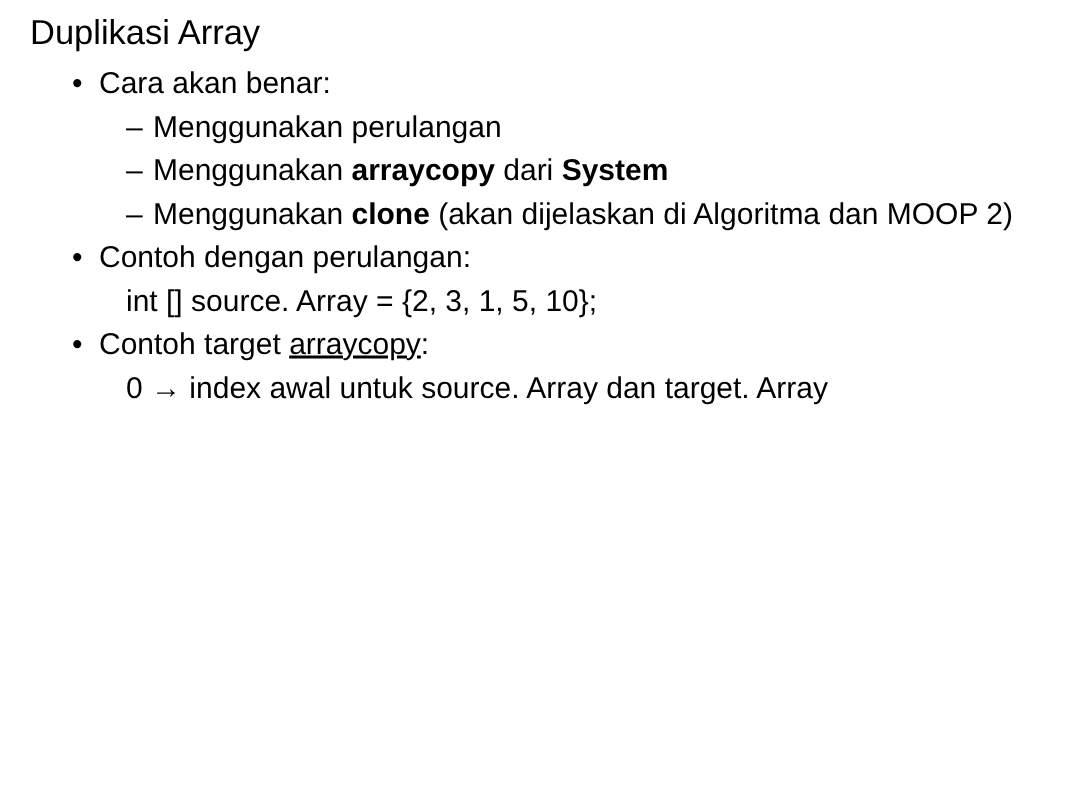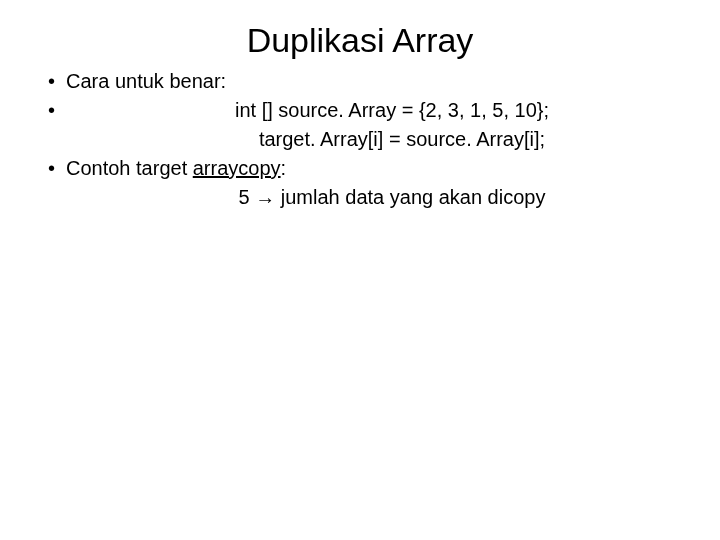--- a/index.html
+++ b/index.html
@@ -11,24 +11,24 @@
     font-family: Arial, Helvetica, sans-serif;
     color: #000;
   }
   .slide {
     width: 720px;
     height: 540px;
     box-sizing: border-box;
     padding: 8px 20px 20px 20px;
   }
   .title {
-    text-align: center;
-    font-size: 34px;
+    text-align: left;
+    font-size: 23px;
     margin-bottom: 8px;
-    margin-top: 13px;
+    margin-top: 0;
     font-weight: normal;
   }
   ul.top {
     list-style: none;
     margin: 0;
     padding: 0 0 0 28px;
     font-size: 20px;
     line-height: 1.35;
   }
   ul.top > li {
@@ -57,51 +57,59 @@
     position: absolute;
     left: 0;
     top: 0;
   }
   .block {
     margin: 2px 0 2px 0;
     padding-left: 18px;
   }
   .block .line {
     margin-bottom: 2px;
-    text-align: center;
   }
   .indent2 {
     padding-left: 20px;
   }
   .arrow {
     font-family: "Segoe UI Symbol", Arial, sans-serif;
   }
 </style>
 </head>
 <body>
 
 <div class="slide">
   <h1 class="title">Duplikasi Array</h1>
 
   <ul class="top">
 
     <li>
-      <span>Cara untuk benar:</span>
+      <span>Cara akan benar:</span>
+      <ul class="sub">
+        <li>Menggunakan perulangan</li>
+        <li>
+          <span>Menggunakan </span><b>arraycopy</b><span> dari </span><b>System</b>
+        </li>
+        <li>
+          <span>Menggunakan </span><b>clone </b><span>(akan dijelaskan di Algoritma dan MOOP 2)</span>
+        </li>
+      </ul>
     </li>
 
     <li>
+      <span>Contoh dengan perulangan:</span>
       <div class="block">
         <div class="line">int [] source. Array = {2, 3, 1, 5, 10};</div>
-        <div class="line indent2">target. Array[i] = source. Array[i];</div>
       </div>
     </li>
 
     <li>
       <span>Contoh target </span><u>arraycopy</u><span>:</span>
       <div class="block">
         <div class="line">
-          <span>5 </span><span class="arrow">→</span><span> jumlah data yang akan dicopy</span>
+          <span>0 </span><span class="arrow">→</span><span> index awal untuk source. Array dan target. Array</span>
         </div>
       </div>
     </li>
 
   </ul>
 </div>
 
 </body></html>

